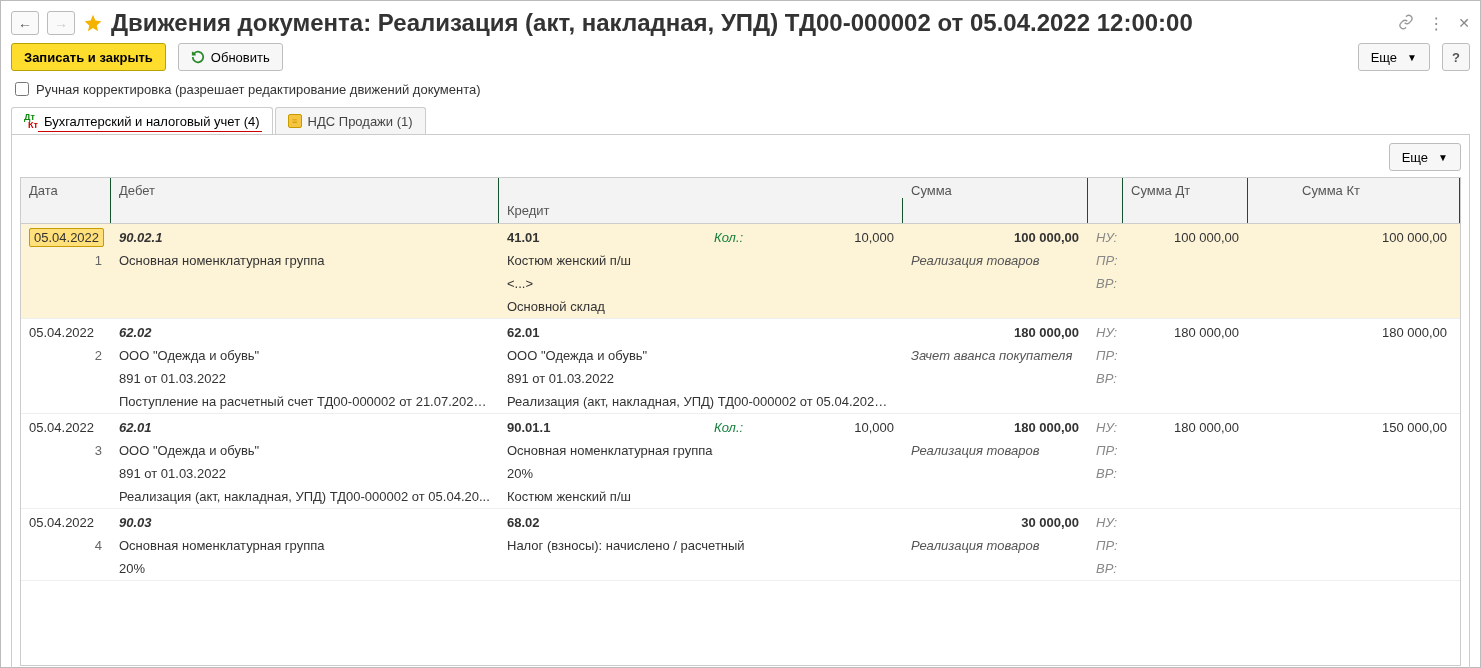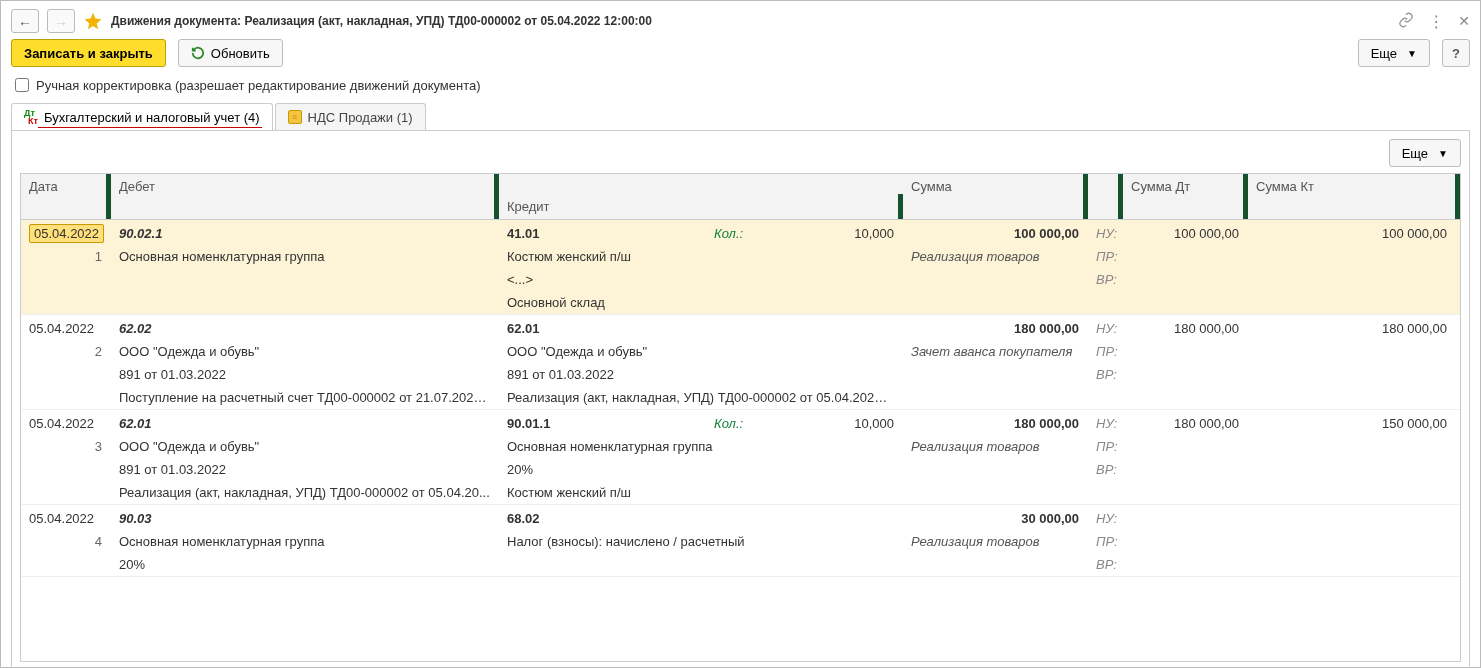--- a/index.html
+++ b/index.html
@@ -2,21 +2,21 @@
 <html><head>
 <meta charset="utf-8">
 <style>
   * { box-sizing: border-box; }
   html, body { margin:0; padding:0; font-family: Arial, sans-serif; font-size:13px; color:#333; background:#fff; }
   .window { border:1px solid #bbb; width:1481px; height:668px; padding:8px 10px; position:relative; background:#fff; }
   .titlebar { display:flex; align-items:center; gap:8px; margin-bottom:6px; }
   .nav-btn { width:28px; height:24px; border:1px solid #bbb; border-radius:3px; background:#fafafa; display:flex; align-items:center; justify-content:center; cursor:pointer; font-size:14px; color:#555; }
   .nav-btn.disabled { color:#ccc; cursor:default; }
   .star-icon { width:20px; height:20px; color:#f5b301; }
-  .title-text { font-size:12px; font-weight:bold; color:#333; flex:1; }
+  .title-text { font-size:24px; font-weight:bold; color:#333; flex:1; }
   .titlebar-right { display:flex; align-items:center; gap:14px; color:#888; }
   .link-icon, .menu-dots, .close-x { cursor:pointer; }
 
   .toolbar { display:flex; align-items:center; gap:12px; margin-bottom:8px; }
   .btn { display:inline-flex; align-items:center; gap:6px; height:28px; padding:0 12px; border:1px solid #bdbdbd; border-radius:3px; background:#f7f7f7; cursor:pointer; font-size:13px; }
   .btn-primary { background:#ffdd2d; border-color:#b8a200; font-weight:bold; }
   .btn-refresh svg { color:#2a8a2a; }
   .toolbar-spacer { flex:1; }
   .btn-more .caret { margin-left:4px; font-size:10px; }
   .btn-help { width:28px; padding:0; justify-content:center; font-weight:bold; color:#555; }
@@ -31,28 +31,28 @@
   .dtkt-icon { font-size:9px; line-height:8px; font-weight:bold; }
   .dtkt-icon .dt{ color:#0a8a0a; display:block; }
   .dtkt-icon .kt{ color:#c00; display:block; margin-left:4px; }
   .nds-icon { width:14px;height:14px; background:#f5c542; border:1px solid #c79a00; border-radius:2px; display:flex;align-items:center;justify-content:center;font-size:9px;color:#c79a00; }
 
   .tab-body { border:1px solid #ccc; border-top:none; padding:8px; height:540px; display:flex; flex-direction:column; }
   .inner-toolbar { display:flex; justify-content:flex-end; margin-bottom:6px; }
 
   .grid { border:1px solid #ccc; flex:1; overflow:auto; }
   .grid-header { display:flex; background:#f3f3f3; border-bottom:1px solid #ccc; font-weight:normal; color:#555; }
-  .grid-header > div { padding:5px 8px; border-right:5px solid #14532d; }
+  .grid-header > div { padding:5px 8px; border-right:1px solid #14532d; }
   .col-date { width:90px; }
   .col-debit { width:388px; }
   .col-credit { width:404px;margin-top:20px; }
   .col-sum { width:185px; text-align:right; }
   .col-tax { width:35px;}
   .col-sumdt { width:125px; text-align:right; }
-  .col-sumkt { flex:1; text-align:right; }
+  .col-sumkt { flex:1; text-align:right;margin-left:46px; }
 
   .entry { border-bottom:1px solid #eee; }
   .entry.selected { background:#fdf3d7; }
   .entry.selected .row:first-child .cell-date-inner { background:#ffe07a; border:1px solid #c79a00; border-radius:2px; padding:1px 4px;}
   .row { display:flex; }
   .row > div { padding:4px 8px; border-right:1px solid transparent; min-height:22px; }
   .row.mainrow > div { padding-top:6px; }
   .cell-date { width:90px; text-align:left; }
   .cell-date.num { text-align:right; color:#666; }
   .cell-debit { width:388px; }

